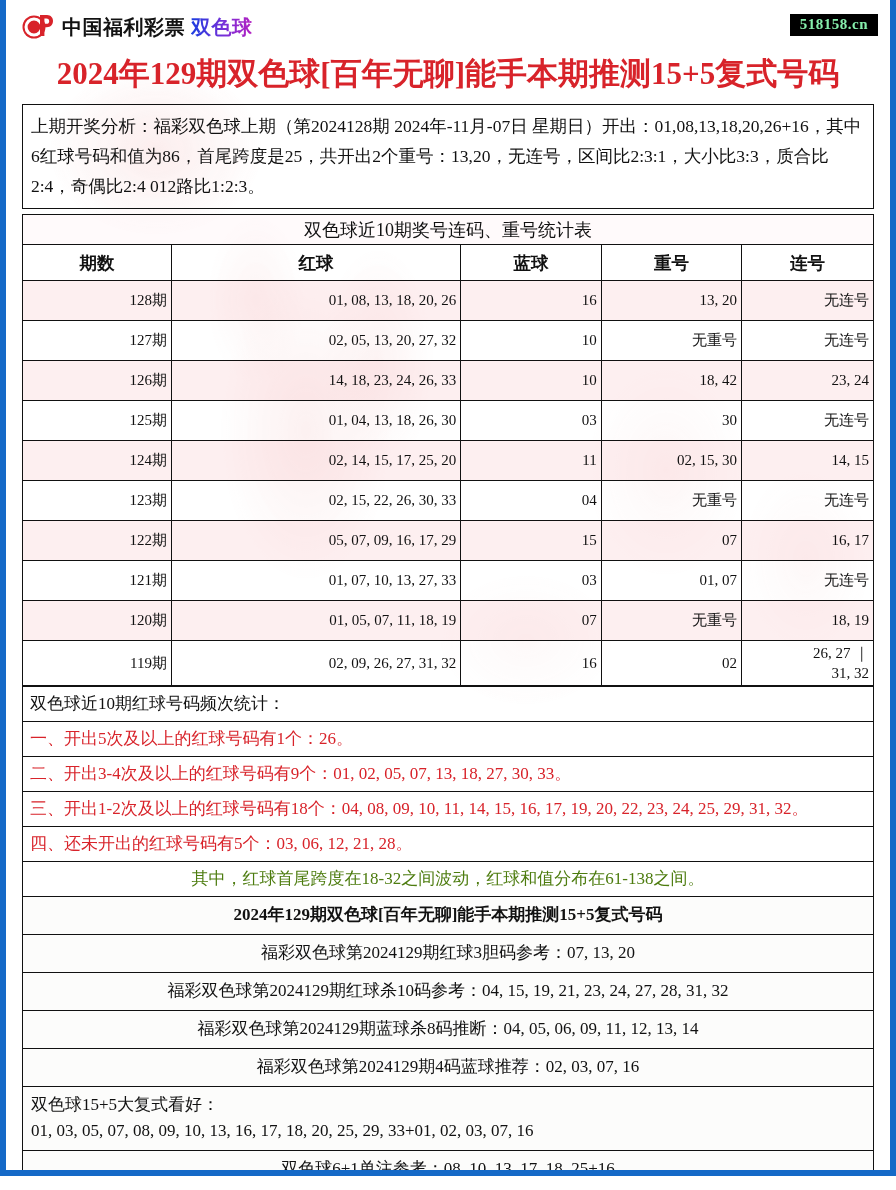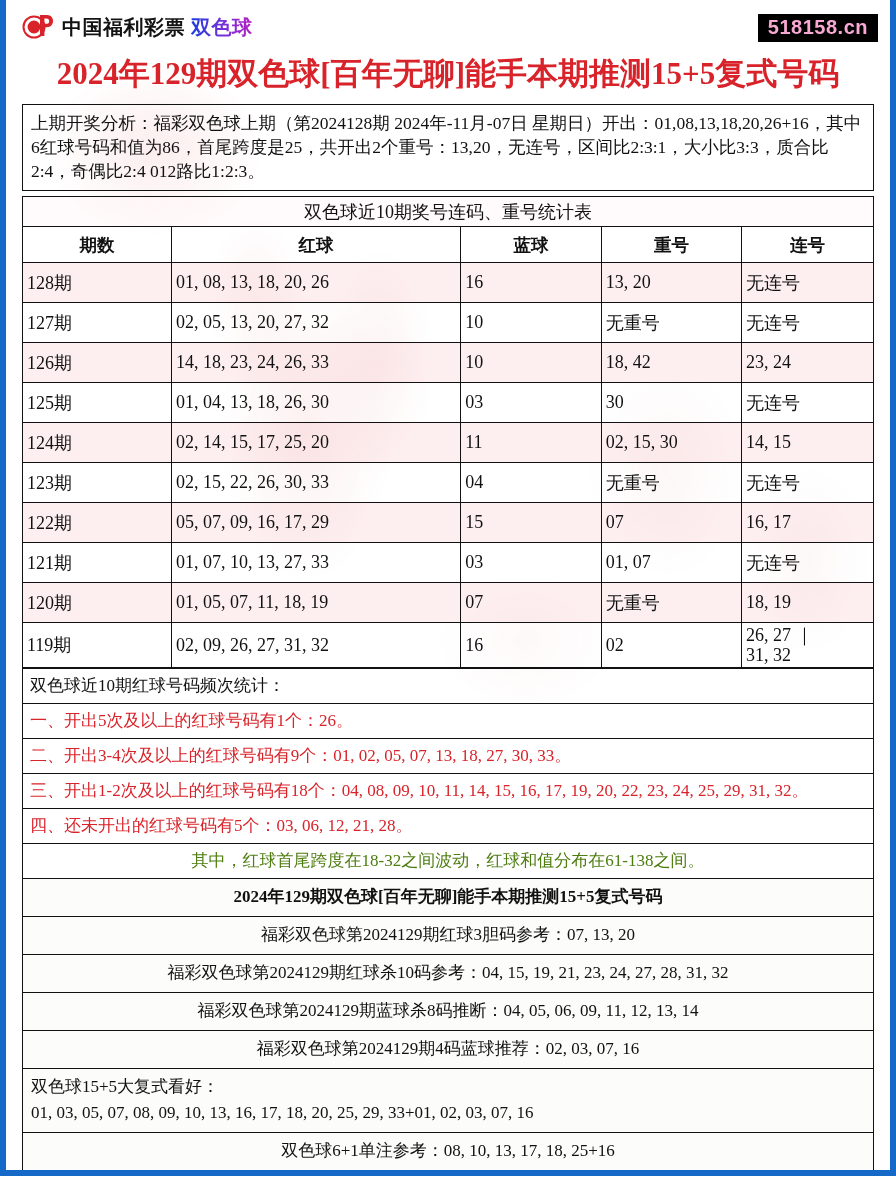--- a/index.html
+++ b/index.html
@@ -56,42 +56,42 @@
     font-family: "Liberation Sans", sans-serif;
     font-weight: bold; font-size: 20px;
     background: linear-gradient(90deg, #1a3de0 0%, #7a2fd8 55%, #b41fc0 100%);
     -webkit-background-clip: text; background-clip: text;
     color: transparent;
     letter-spacing: .5px;
     text-align: right;
   }
   .badge {
     position: absolute; right: 12px; top: 14px;
-    background: #000000; color: #f9a8d4;
-    font-family: Liberation Sans, sans-serif;
-    font-size: 20px; font-weight: bold;
+    background: #000000; color: #86efac;
+    font-family: Liberation Serif, serif;
+    font-size: 15px; font-weight: bold;
     padding: 2px 10px 3px 10px;
     letter-spacing: .5px;
   }
   .title {
     text-align: center;
     color: #d8232a;
     font-size: 31px;
     font-weight: bold;
     line-height: 40px;
     margin: 0;
     padding: 2px 0 6px 0;
     white-space: nowrap;
   }
   .intro {
     border: 1px solid #111;
     margin: 4px 16px 5px 16px;
     padding: 6px 8px 7px 8px;
     font-size: 17.5px;
-    line-height: 24px;
+    line-height: 30px;
     color: #111;
     background: rgba(255,255,255,.12);
   }
 
   table.grid {
     width: calc(100% - 32px);
     margin: 0 16px;
     border-collapse: collapse;
     table-layout: fixed;
     background: rgba(255,255,255,.06);
@@ -109,22 +109,22 @@
     background: rgba(255,245,246,.45);
   }
   .grid thead th {
     text-align: center;
     font-size: 17.5px;
     font-weight: bold;
     height: 36px;
     background: rgba(255,255,255,.35);
   }
   .grid tbody td {
-    text-align: left;
-    font-size: 18px;
+    text-align: right;
+    font-size: 15px;
     height: 40px;
     padding: 2px 4px;
   }
   .grid tbody tr.alt td { background: rgba(252,226,227,.55); }
   .grid tbody tr.plain td { background: rgba(255,255,255,.45); }
   .cell-multiline { line-height: 20px; font-size: 16.5px; }
 
   
   .stats { margin: 0 16px; }
   .stats .row {

